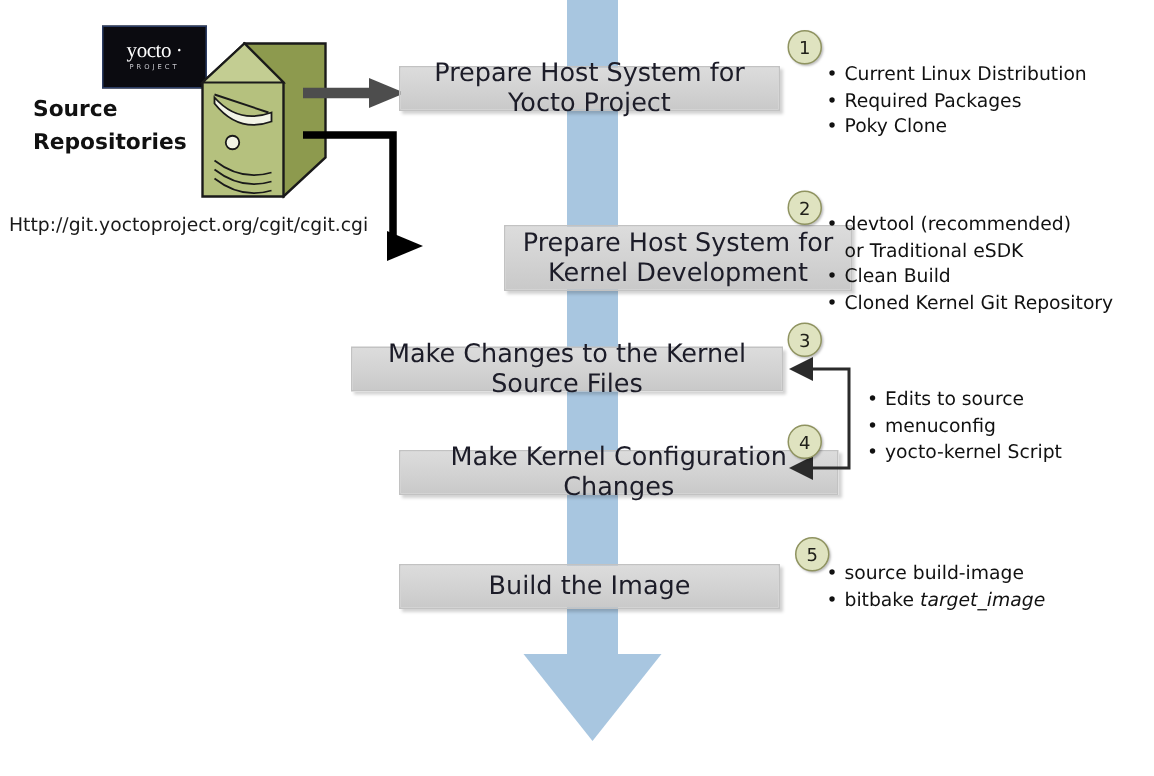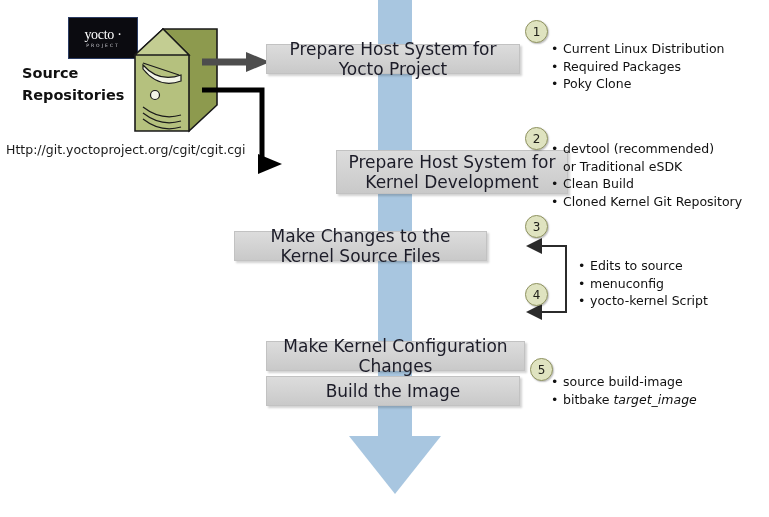--- a/index.html
+++ b/index.html
@@ -108,22 +108,22 @@
     justify-content: center;
     text-align: center;
     color: #1c1c28;
     font-size: 17px;
     line-height: 20px;
     padding: 0 10px;
   }
 
   #box1 { left: 266px; top: 44px;  width: 254px; height: 30px; }
   #box2 { left: 290px; top: 150px; width: 232px; height: 44px; margin-left: 46px; }
-  #box3 { left: 234px; top: 231px; width: 253px; height: 30px; }
-  #box4 { left: 266px; top: 300px; width: 259px; height: 30px; margin-top: 41px; }
+  #box3 { left: 234px; top: 231px; width: 288px; height: 30px; }
+  #box4 { left: 266px; top: 300px; width: 293px; height: 30px; }
   #box5 { left: 266px; top: 376px; width: 254px; height: 30px; }
 
   
   .step-circle {
     position: absolute;
     width: 23px;
     height: 23px;
     border-radius: 50%;
     background: #dfe3c0;
     border: 1.5px solid #8f9360;

